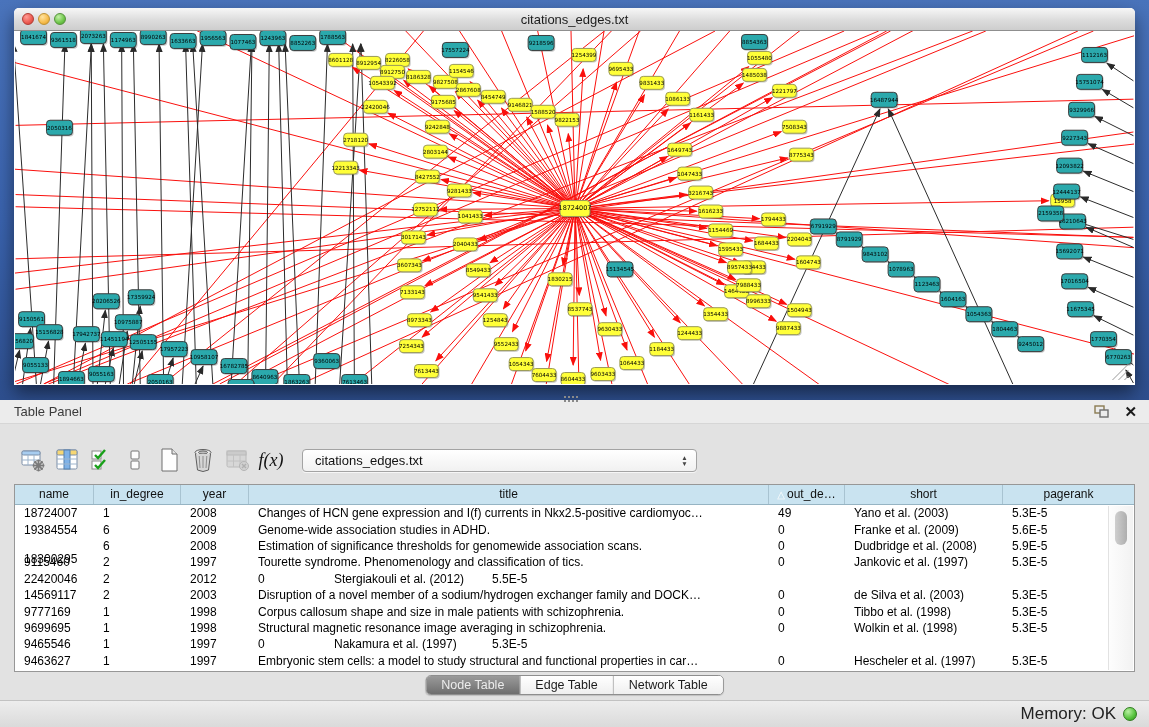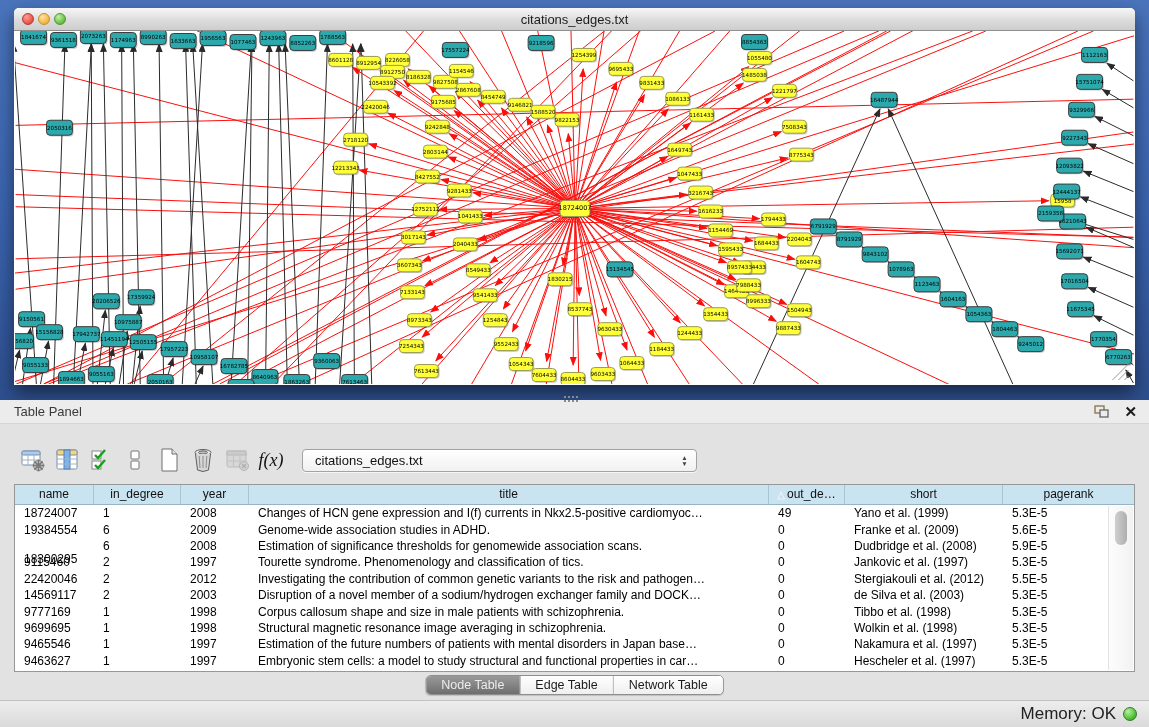--- a/index.html
+++ b/index.html
@@ -1104,21 +1104,21 @@
         <div class="hcell" style="width: 158px;">short</div>
         <div class="hcell">pagerank</div>
       </div>
     <div id="table-body">
         <div class="trow">
           <div class="tcell" style="width: 79px;">18724007</div>
           <div class="tcell" style="width: 87px;">1</div>
           <div class="tcell" style="width: 68px;">2008</div>
           <div class="tcell" style="width: 520px;">Changes of HCN gene expression and I(f) currents in Nkx2.5-positive cardiomyoc…</div>
           <div class="tcell" style="width: 76px;">49</div>
-          <div class="tcell" style="width: 158px;">Yano et al. (1999)</div>
+          <div class="tcell" style="width: 158px;">Yano et al. (2003)</div>
           <div class="tcell">5.3E-5</div>
         </div>
         <div class="trow">
           <div class="tcell" style="width: 79px;">19384554</div>
           <div class="tcell" style="width: 87px;">6</div>
           <div class="tcell" style="width: 68px;">2009</div>
           <div class="tcell" style="width: 520px;">Genome-wide association studies in ADHD.</div>
           <div class="tcell" style="width: 76px;">0</div>
           <div class="tcell" style="width: 158px;">Franke et al. (2009)</div>
           <div class="tcell">5.6E-5</div>
@@ -1138,21 +1138,20 @@
           <div class="tcell" style="width: 68px;">1997</div>
           <div class="tcell" style="width: 520px;">Tourette syndrome. Phenomenology and classification of tics.</div>
           <div class="tcell" style="width: 76px;">0</div>
           <div class="tcell" style="width: 158px;">Jankovic et al. (1997)</div>
           <div class="tcell">5.3E-5</div>
         </div>
         <div class="trow">
           <div class="tcell" style="width: 79px;">22420046</div>
           <div class="tcell" style="width: 87px;">2</div>
           <div class="tcell" style="width: 68px;">2012</div>
-          <div class="tcell" style="width: 520px;">Investigating the contribution of common genetic variants to the risk and pathogen…</div>
           <div class="tcell" style="width: 76px;">0</div>
           <div class="tcell" style="width: 158px;">Stergiakouli et al. (2012)</div>
           <div class="tcell">5.5E-5</div>
         </div>
         <div class="trow">
           <div class="tcell" style="width: 79px;">14569117</div>
           <div class="tcell" style="width: 87px;">2</div>
           <div class="tcell" style="width: 68px;">2003</div>
           <div class="tcell" style="width: 520px;">Disruption of a novel member of a sodium/hydrogen exchanger family and DOCK…</div>
           <div class="tcell" style="width: 76px;">0</div>
@@ -1174,21 +1173,20 @@
           <div class="tcell" style="width: 68px;">1998</div>
           <div class="tcell" style="width: 520px;">Structural magnetic resonance image averaging in schizophrenia.</div>
           <div class="tcell" style="width: 76px;">0</div>
           <div class="tcell" style="width: 158px;">Wolkin et al. (1998)</div>
           <div class="tcell">5.3E-5</div>
         </div>
         <div class="trow">
           <div class="tcell" style="width: 79px;">9465546</div>
           <div class="tcell" style="width: 87px;">1</div>
           <div class="tcell" style="width: 68px;">1997</div>
-          <div class="tcell" style="width: 520px;">Estimation of the future numbers of patients with mental disorders in Japan base…</div>
           <div class="tcell" style="width: 76px;">0</div>
           <div class="tcell" style="width: 158px;">Nakamura et al. (1997)</div>
           <div class="tcell">5.3E-5</div>
         </div>
         <div class="trow">
           <div class="tcell" style="width: 79px;">9463627</div>
           <div class="tcell" style="width: 87px;">1</div>
           <div class="tcell" style="width: 68px;">1997</div>
           <div class="tcell" style="width: 520px;">Embryonic stem cells: a model to study structural and functional properties in car…</div>
           <div class="tcell" style="width: 76px;">0</div>

